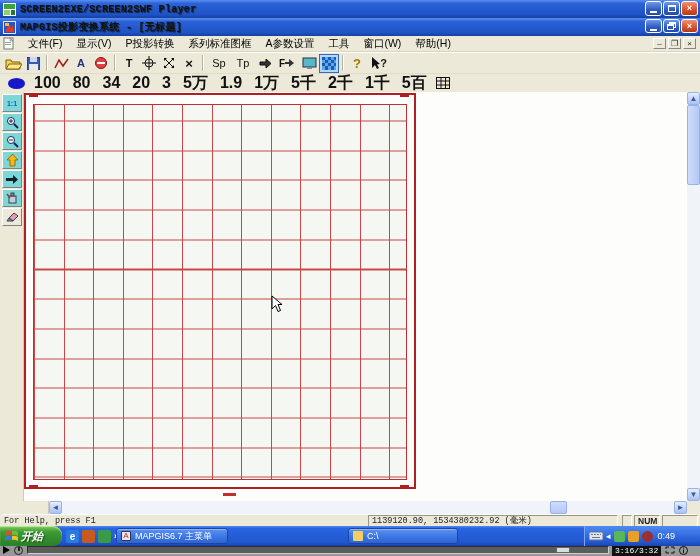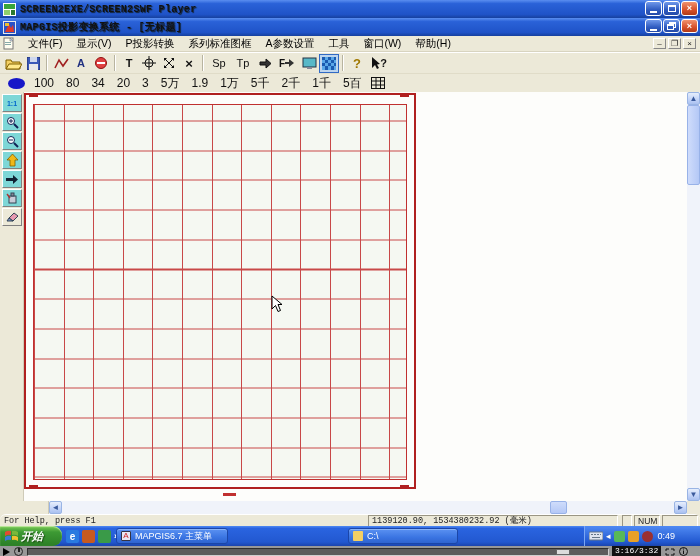--- a/index.html
+++ b/index.html
@@ -39,21 +39,21 @@
   
   #toolbar1 { position:absolute; top:52px; left:0; width:700px; height:21px; background:#ece9d8;
     border-top:1px solid #fff; display:flex; align-items:center; padding-left:3px; }
   #toolbar2 { position:absolute; top:73px; left:0; width:700px; height:19px; background:#ece9d8;
     display:flex; align-items:center; padding-left:4px; border-top:1px solid #e0dcc8; }
   .tbtn { width:20px; height:19px; display:flex; align-items:center; justify-content:center; flex:none; }
   .tbtn.wide { width:24px; }
   .tbtn.active { background:#bcd4ee; border:1px solid #316ac5; }
   .tsep { width:2px; height:16px; margin:0 3px; border-left:1px solid #b8b4a0; border-right:1px solid #fff; flex:none; }
   .ttext { font-size:11px; font-weight:bold; color:#111; }
-  .scale-btn { font-size:12px; font-weight:normal; color:#111; padding:2px 6px; white-space:nowrap; flex:none; }
+  .scale-btn { font-size:16px; font-weight:bold; color:#111; padding:2px 6px; white-space:nowrap; flex:none; }
   .ellipse-blue { width:17px; height:11px; border-radius:50%; background:#1717c8; }
 
   
   #workarea { position:absolute; top:92px; left:0; width:700px; height:409px; }
   #lefttools { position:absolute; left:0; top:0; width:24px; height:409px; background:#ece9d8;
     border-right:1px solid #cfcbb8; }
   .ltbtn { position:absolute; left:2px; width:20px; height:18px; border:1px solid;
     border-color:#fff #808080 #808080 #fff; background:#7ed7d7;
     display:flex; align-items:center; justify-content:center; font-size:7px; font-weight:bold; color:#06c; }
   .ltbtn.plain { background:#ece9d8; }
@@ -92,21 +92,21 @@
 
   
   #statusbar { position:absolute; top:514px; left:0; width:700px; height:15px; background:#ece9d8;
     border-top:1px solid #fff; font-size:9px; color:#222;border-radius:6px; }
   #statusbar .help { position:absolute; left:4px; top:1px; white-space:nowrap;
     font-family:"Liberation Mono","DejaVu Sans Mono",monospace; font-size:8.5px; }
   .spanel { position:absolute; top:0; height:12px; border:1px solid; border-color:#9a9684 #fff #fff #9a9684;
     line-height:10px; padding:0 3px; white-space:nowrap; overflow:hidden; }
   .spanel.coord { left:368px; width:250px; font-size:8.5px; font-family:"Liberation Mono","DejaVu Sans Mono",monospace; }
   .spanel.blank1 { left:622px; width:10px; }
-  .spanel.num { left:634px; width:26px; text-align:left; font-size:8.5px; font-weight:normal; }
+  .spanel.num { left:634px; width:26px; text-align:left; font-size:8.5px; font-weight:bold; }
   .spanel.blank2 { left:662px; width:36px; }
 
   
   #taskbar { position:absolute; top:526px; left:0; width:700px; height:20px;
     background:linear-gradient(180deg,#4f8af3 0%,#2a64e0 12%,#2258d0 80%,#1a44ae 100%); }
   #startbtn { position:absolute; left:0; top:0; width:62px; height:20px; border-radius:0 9px 9px 0;
     background:linear-gradient(180deg,#7fce58 0%,#3d9a34 30%,#2e8228 90%);
     display:flex; align-items:center; color:#fff; font-weight:bold; font-style:italic; font-size:11px;
     box-shadow:inset 0 1px 1px #bfe8a0; text-shadow:1px 1px 1px #1a4d12; }
   .winflag { width:13px; height:12px; margin:0 3px 0 5px; }
@@ -121,21 +121,21 @@
   .taskbtn.active { background:#1e4cb4; box-shadow:inset 1px 1px 2px #0e2c70; }
   .task-ico { width:10px; height:10px; margin-right:4px; flex:none; border-radius:1px; }
   #tray { position:absolute; right:0; top:0; width:116px; height:20px;
     background:linear-gradient(180deg,#4f8af3,#2258d0 80%,#1a44ae); border-left:1px solid #7aa6f5;
     display:flex; align-items:center; gap:3px; padding-left:4px; }
   .tray-ico { width:11px; height:11px; border-radius:2px; }
   #clock { color:#fff; font-size:9px; margin-left:2px; }
 
   
   #playerbar { position:absolute; top:546px; left:0; width:700px; height:10px; background:#989898;
-    display:flex; align-items:flex-end; }
+    display:flex; align-items:flex-start; }
   #playbtn { width:0; height:0; border-left:7px solid #000; border-top:4px solid transparent;
     border-bottom:4px solid transparent; margin-left:3px; flex:none; }
   #speeddial { width:9px; height:9px; border-radius:50%; border:1.5px solid #222; margin-left:4px; flex:none; position:relative; }
   #speeddial::after { content:""; position:absolute; left:3px; top:0; width:1.5px; height:4px; background:#222; }
   #seektrack { position:relative; margin-left:4px; width:582px; height:8px; background:#5c5c5c;
     border:1px solid; border-color:#2e2e2e #cfcfcf #cfcfcf #2e2e2e; flex:none; }
   #seekthumb { position:absolute; left:528px; top:0; width:14px; height:6px; background:#dcdcdc; border:1px solid #666; }
   #ptime { background:#111; color:#fff; font-size:8px; line-height:10px; padding:0 3px; margin-left:3px;
     font-family:"Liberation Mono","DejaVu Sans Mono",monospace; flex:none; }
   .pico { margin-left:4px; flex:none; display:flex; align-items:center; }

